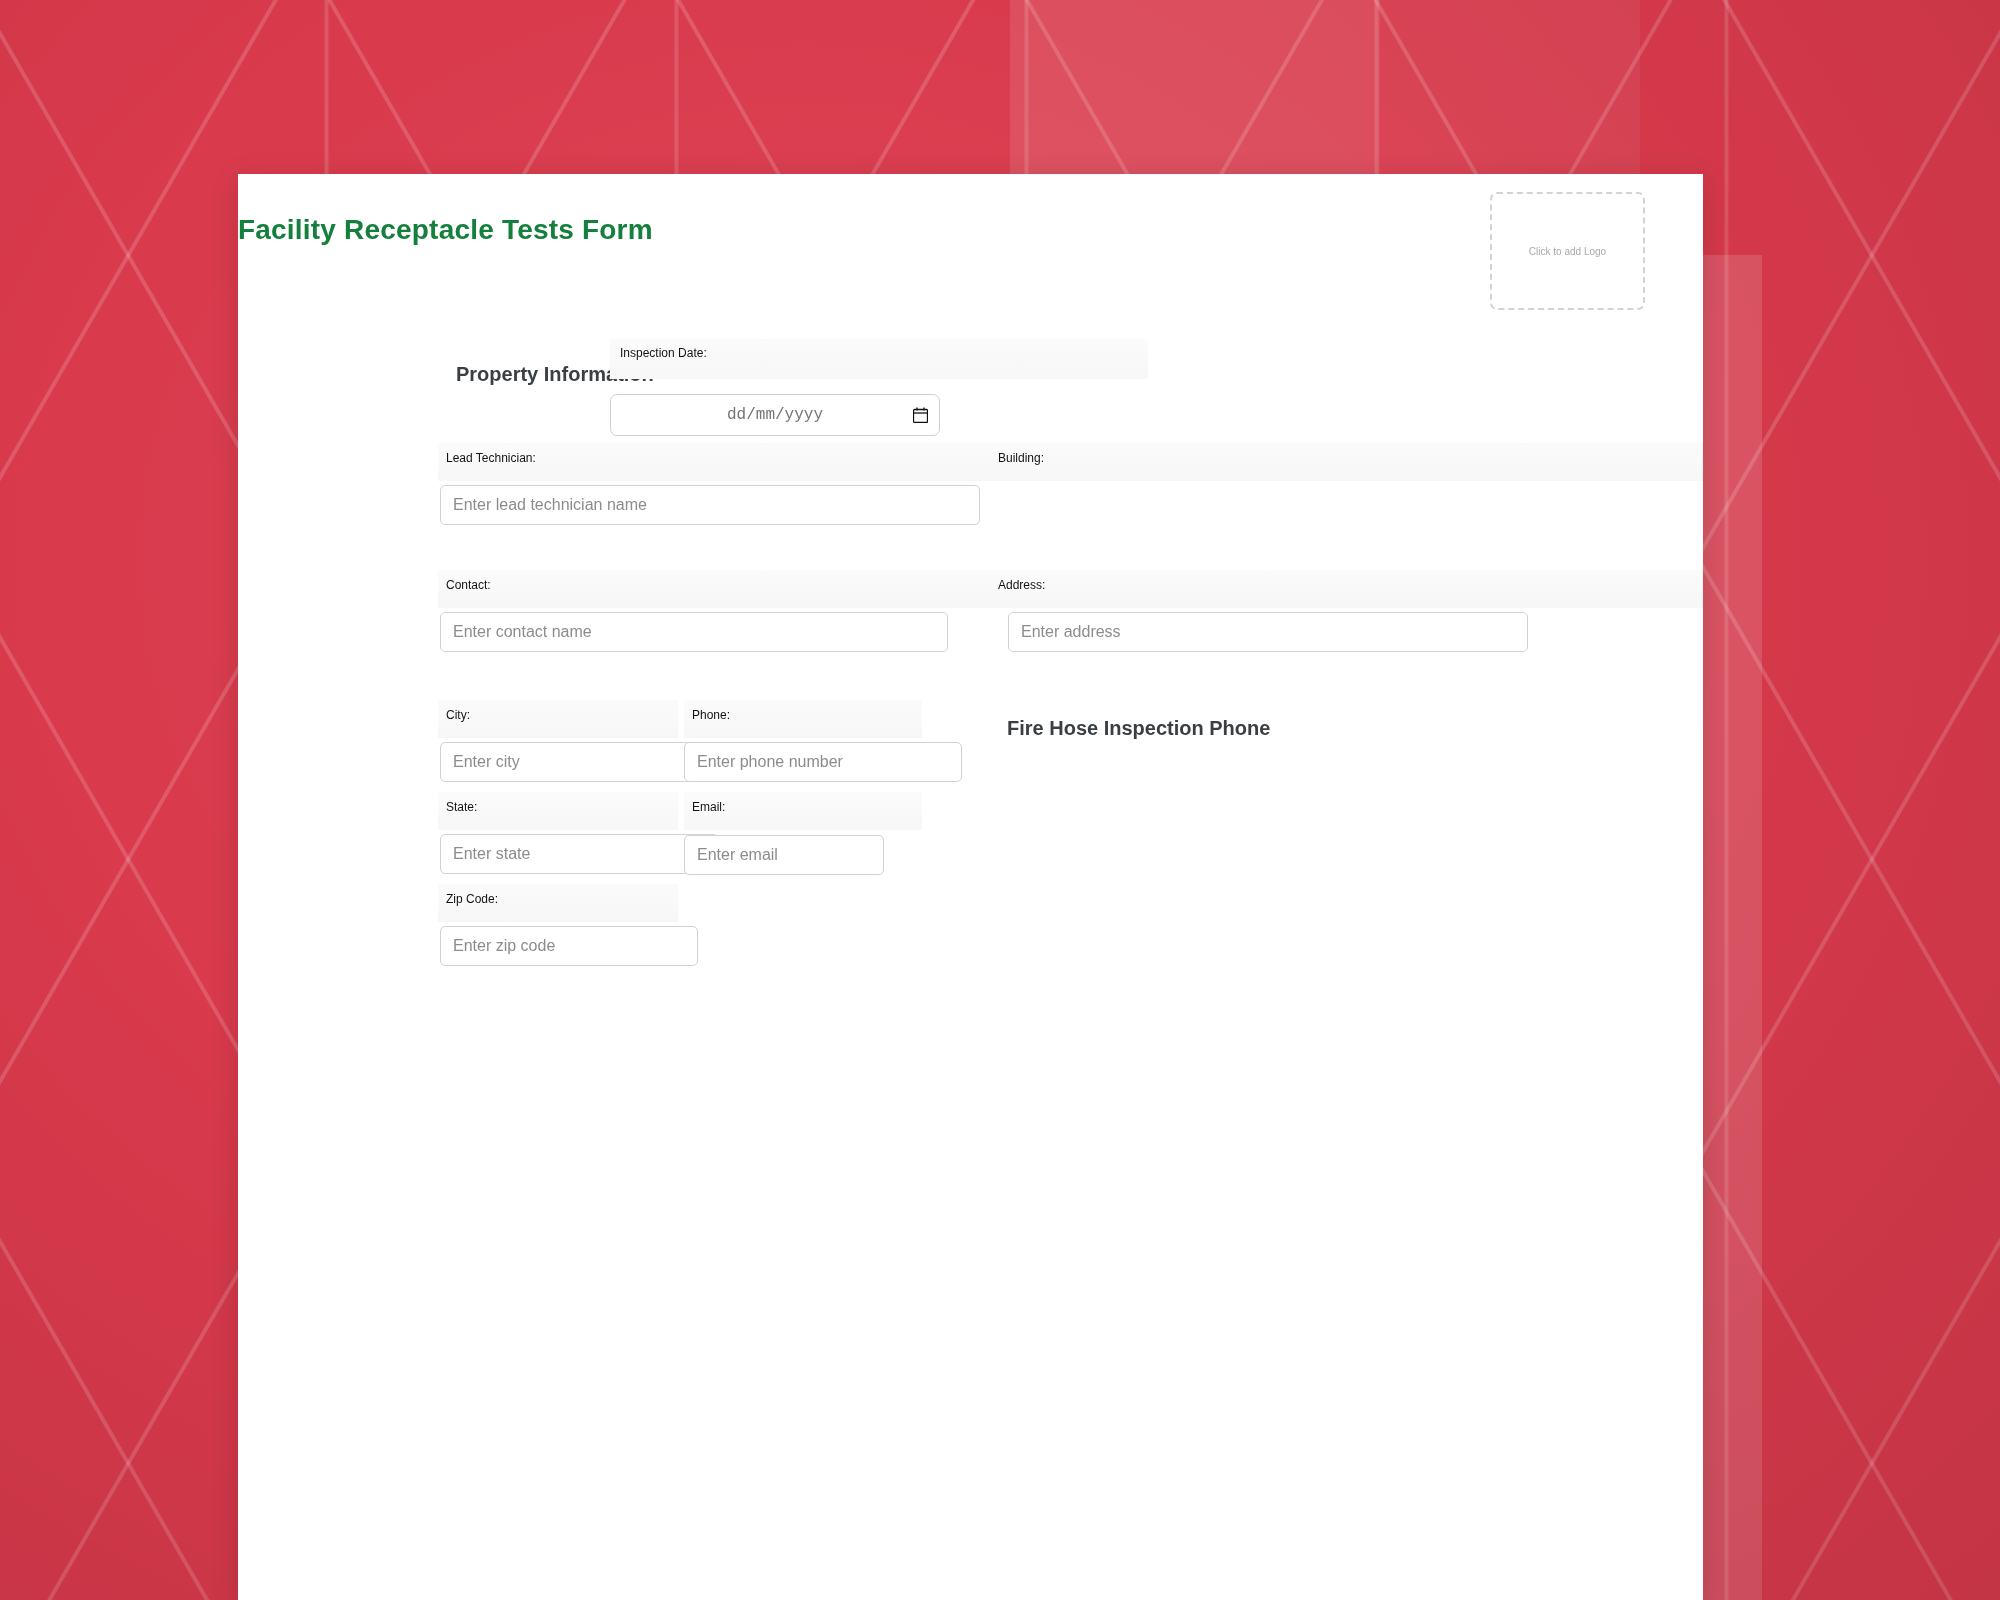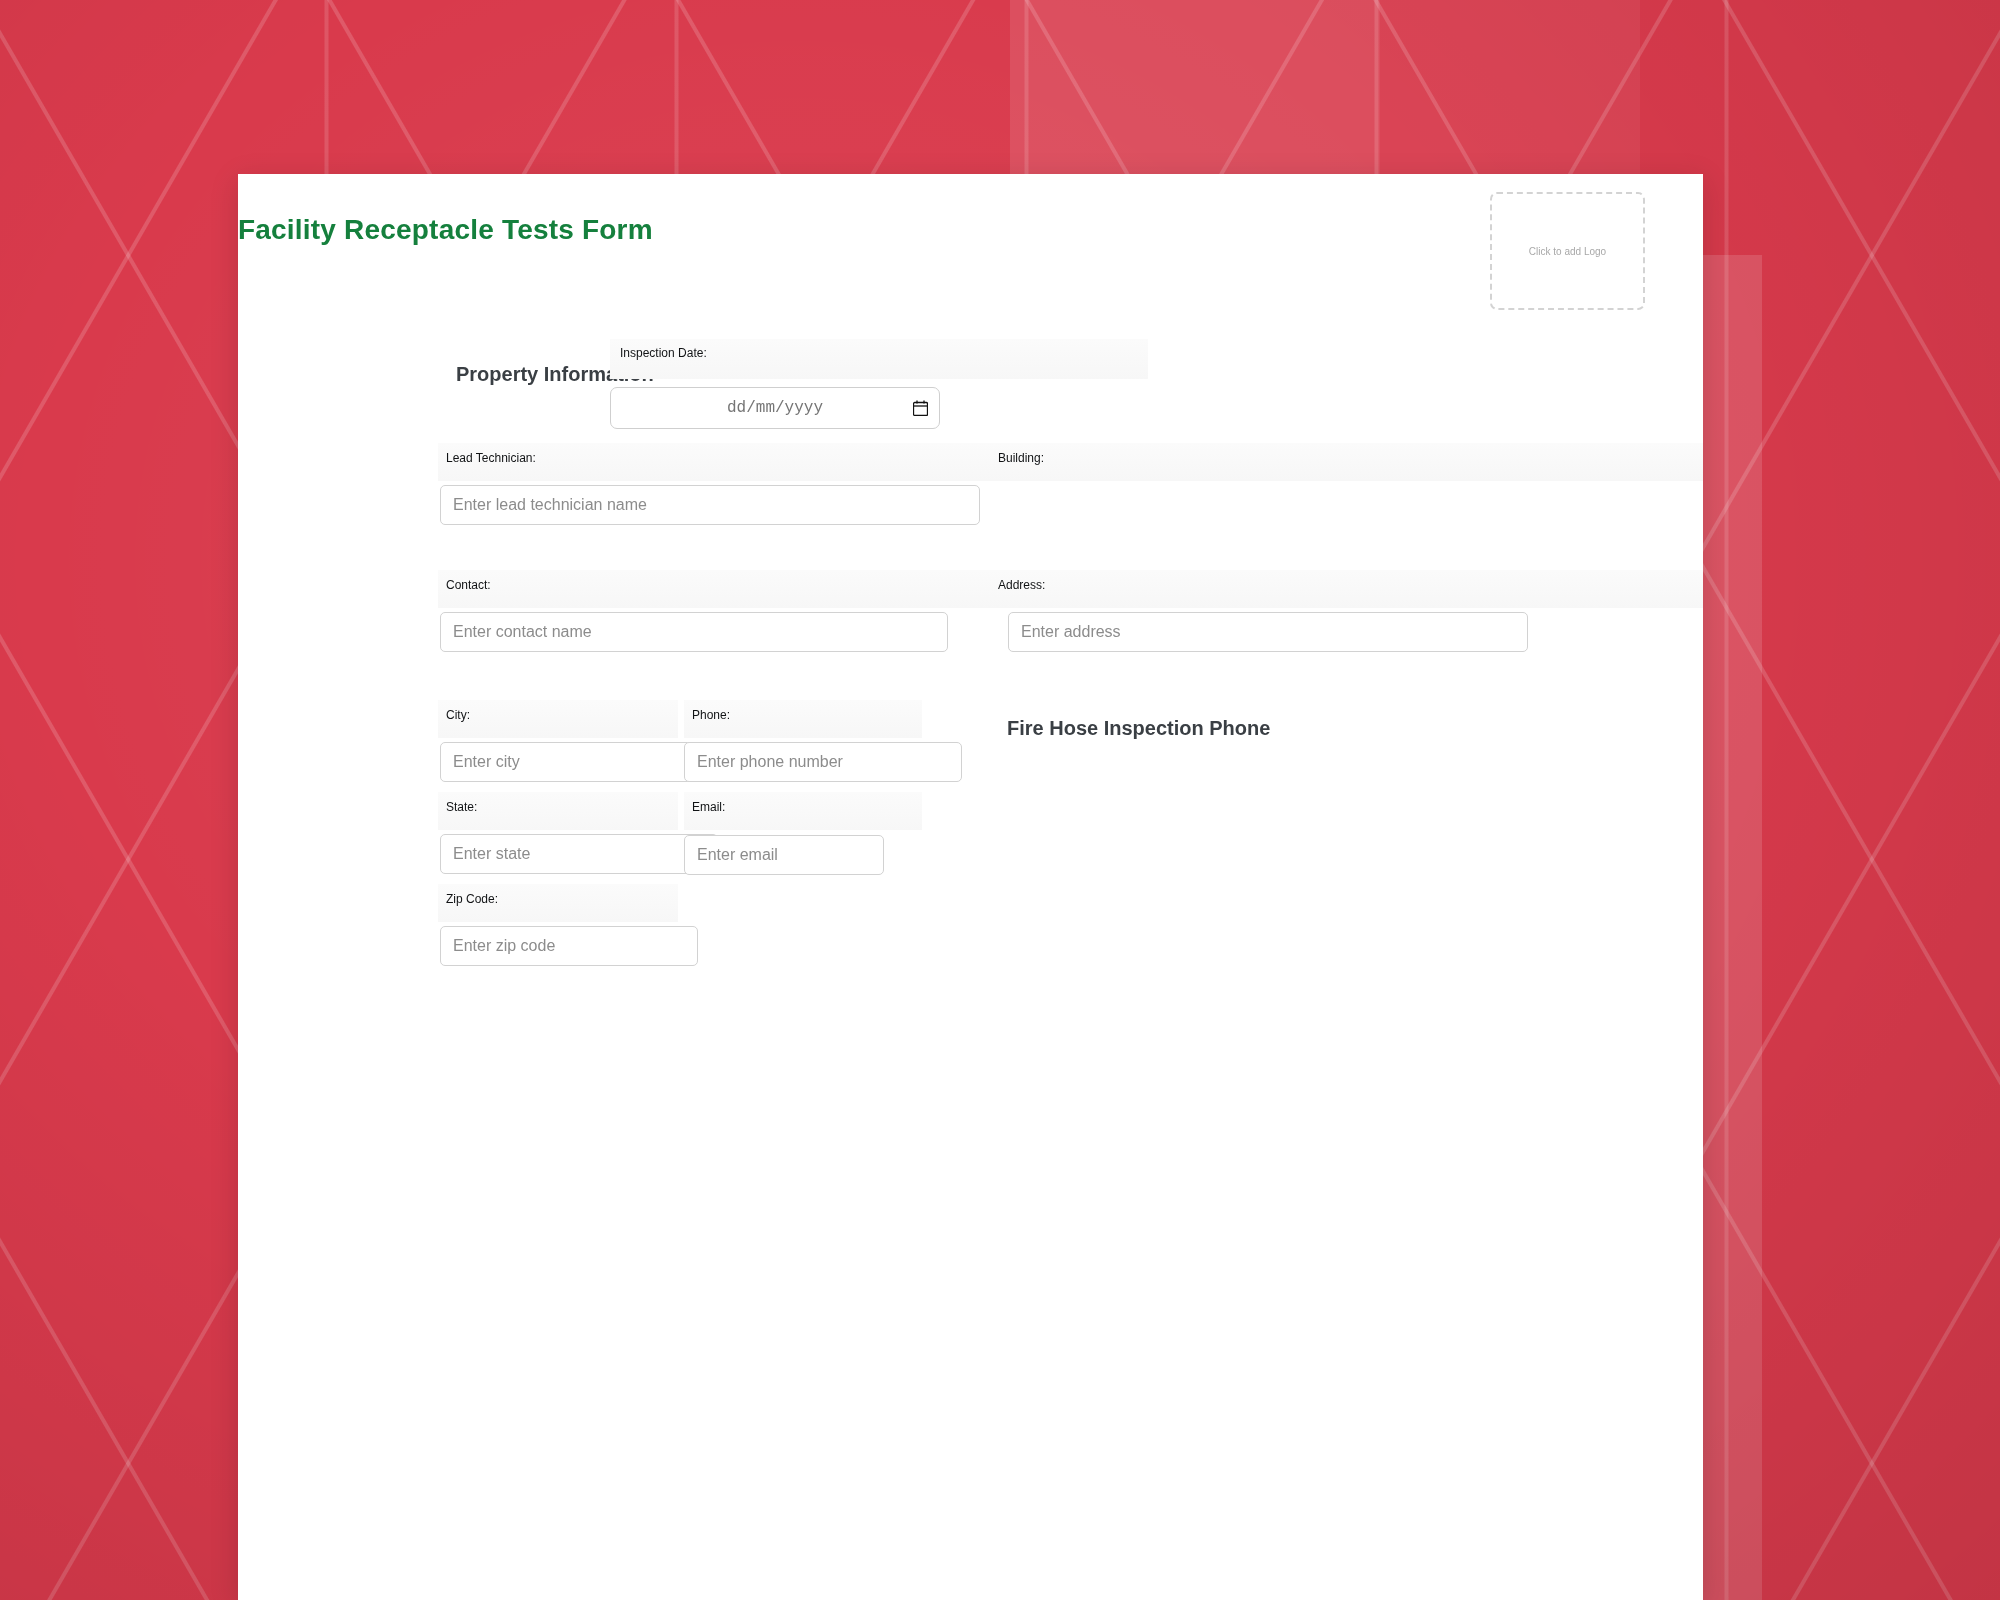--- a/index.html
+++ b/index.html
@@ -170,21 +170,21 @@
     color: #3a3f44;
   }
 
   
   .row-prop-info { position: absolute; left: 18px; top: 189px; }
   .row-inspdate-label-strip {
     position: absolute; left: 172px; top: 165px;
     width: 538px; height: 40px;
   }
   .row-inspdate-label { position: absolute; left: 182px; top: 172px; }
-  .row-inspdate-input { position: absolute; left: 172px; top: 213px; width: 330px; }
+  .row-inspdate-input { position: absolute; left: 172px; top: 220px; width: 330px; }
 
   .pair-strip { position: absolute; height: 38px; }
   .pair-label { position: absolute; }
   .pair-input { position: absolute; }
 
   .strip-lead   { left: 0px;   top: 269px; width: 1410px; }
   .lbl-lead     { left: 8px;   top: 277px; }
   .inp-lead     { left: 2px;   top: 311px; width: 540px; }
   .lbl-building { left: 560px; top: 277px; }
   .inp-building { left: 550px; top: 311px; width: 540px; }

